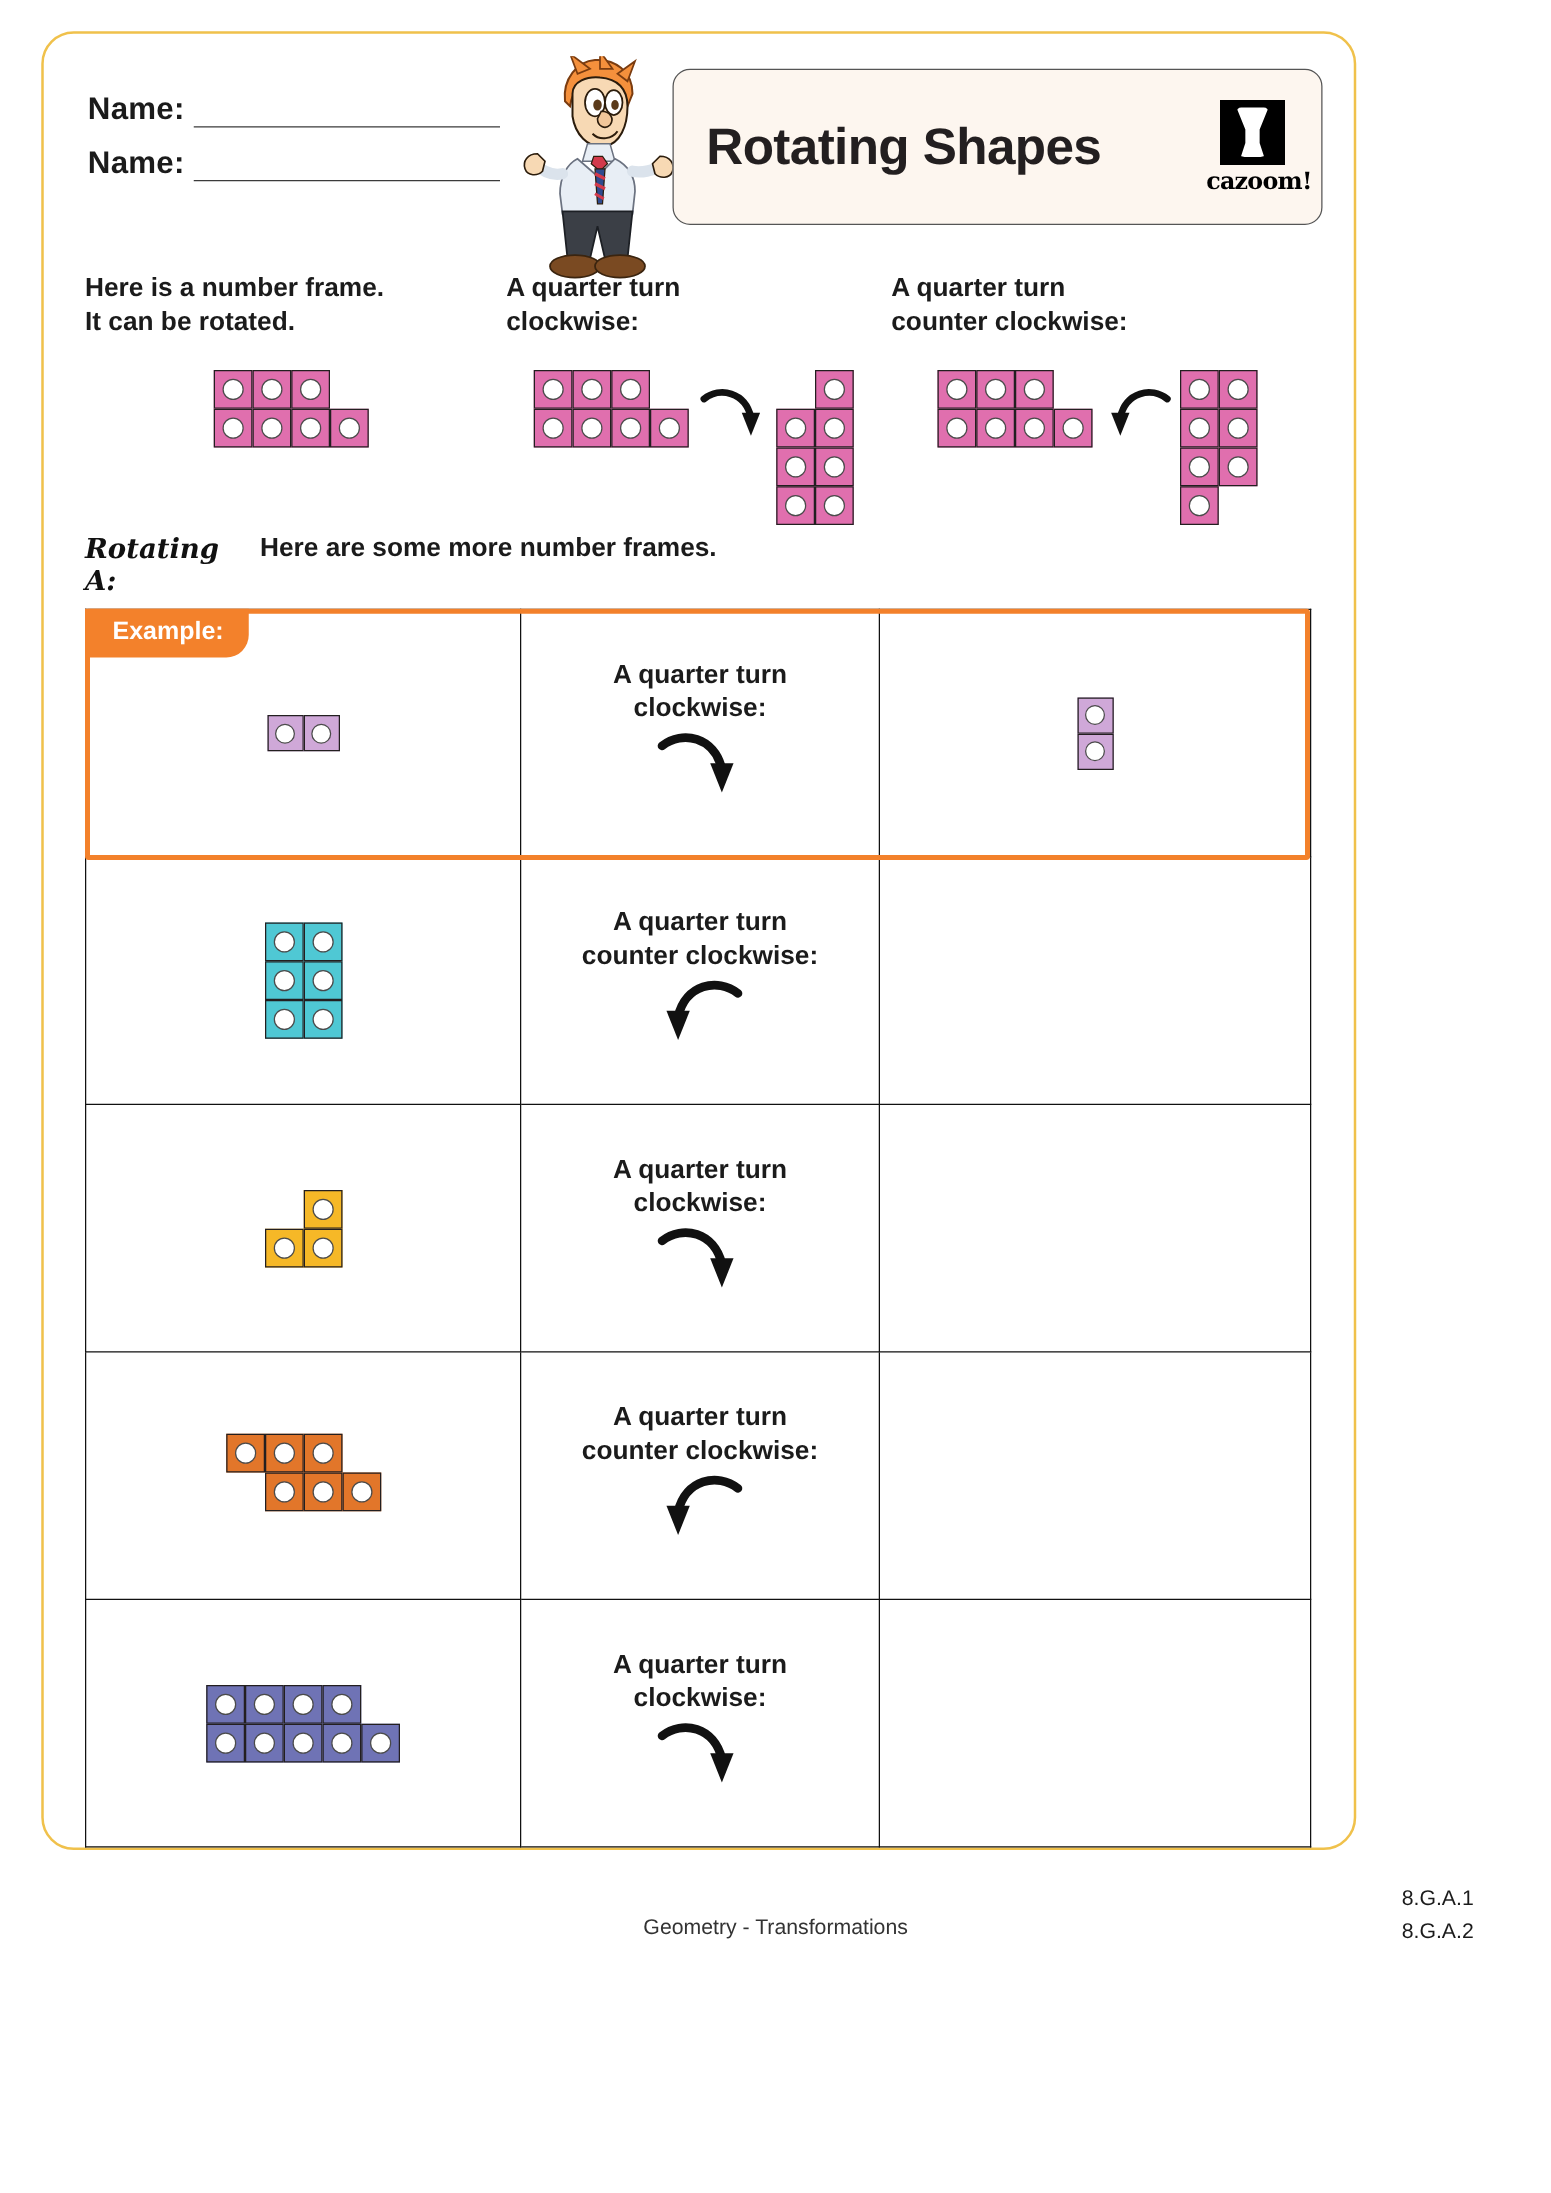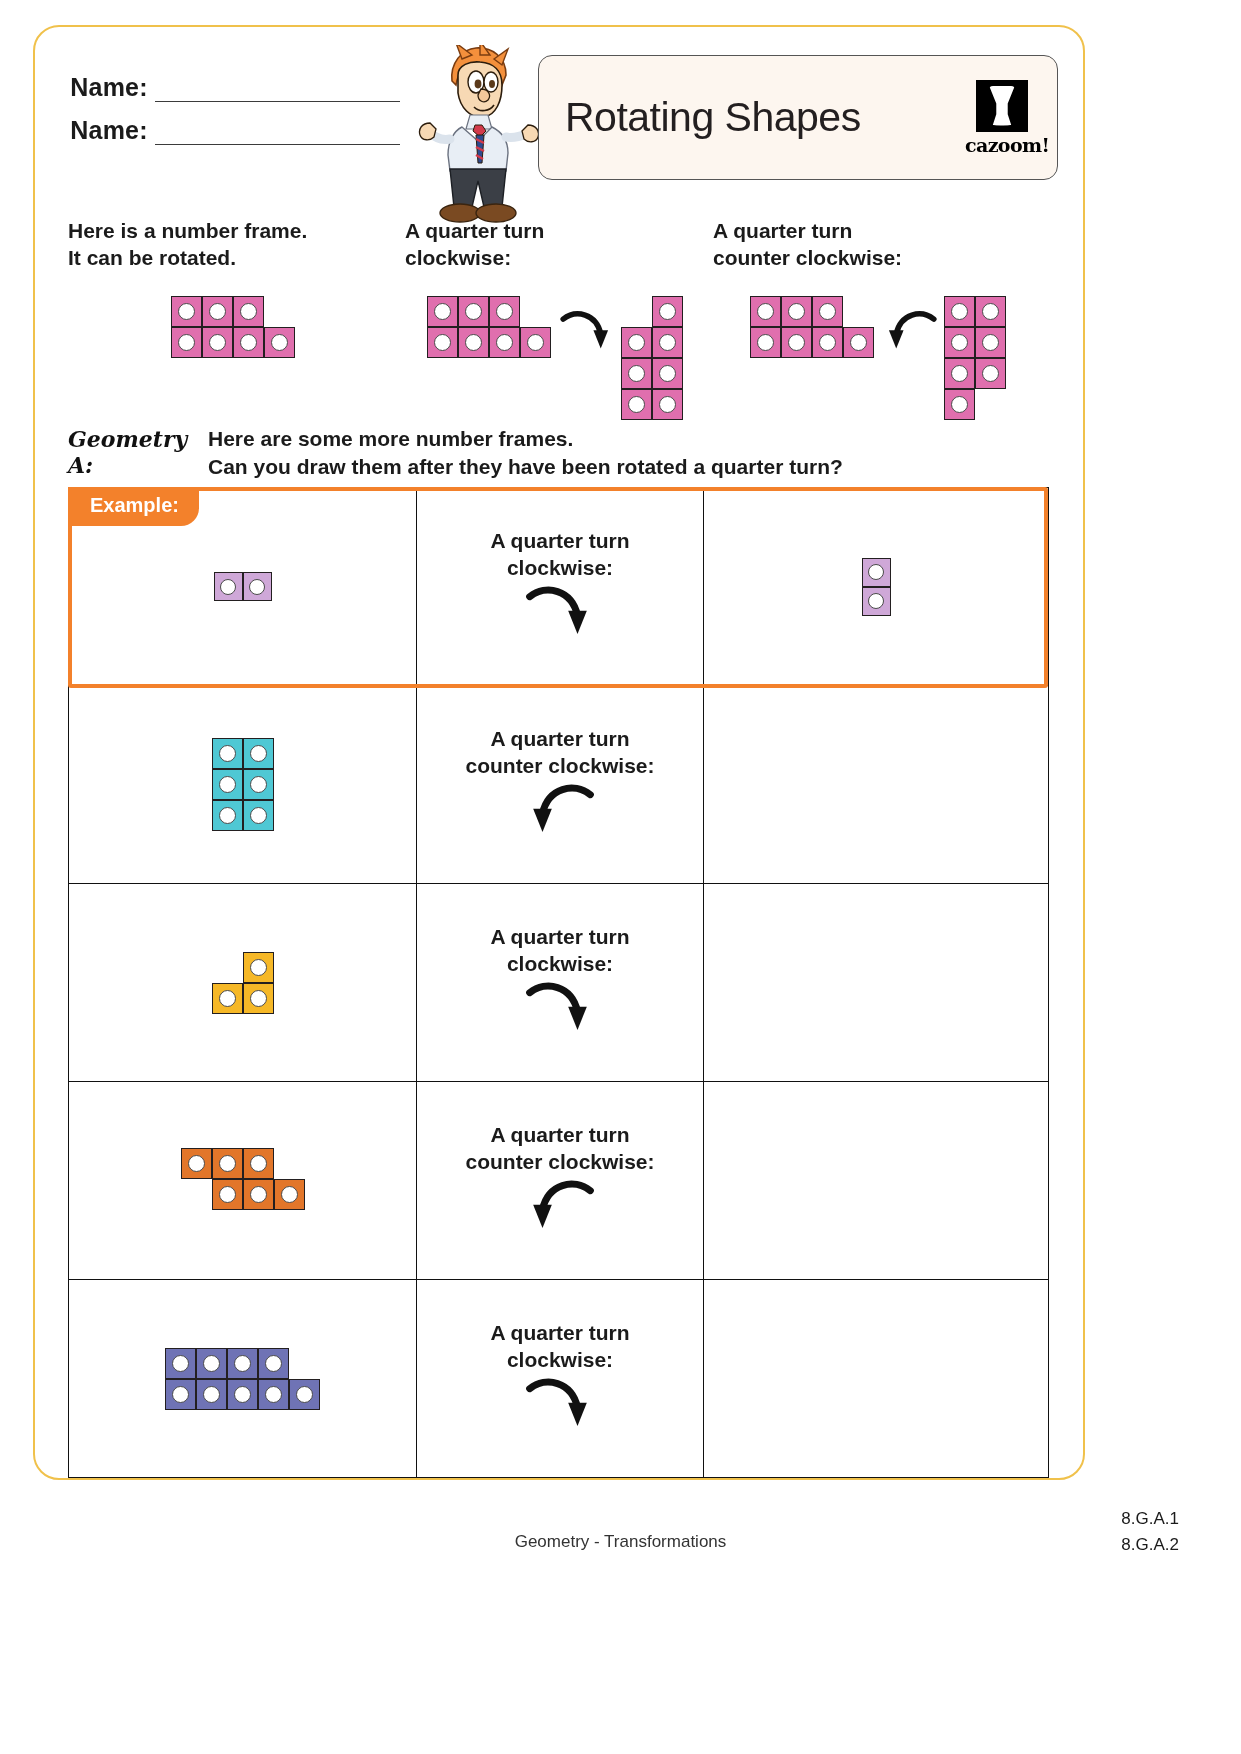--- a/index.html
+++ b/index.html
@@ -42,21 +42,21 @@
   
   .title-box{
     position:absolute; left:505px; top:30px;
     width:520px; height:125px;
     background:#fdf6ef; border:1.6px solid #555;
     border-radius:14px;
     display:flex; align-items:center; justify-content:space-between;
     padding:0 18px 0 26px;
   }
   .title-text{
-    font-size:41px; font-weight:normal; color:#231f20;
+    font-size:41px; font-weight:bold; color:#231f20;
     letter-spacing:-.5px;
   }
   .logo{ width:74px; text-align:center; }
   .logo-sq{
     width:52px;height:52px;background:#000;margin:0 auto;
     position:relative; overflow:hidden;
   }
   .logo-sq:before{
     content:""; position:absolute; left:50%; top:6px; transform:translateX(-50%);
     width:26px;height:40px;background:#fff;
@@ -371,24 +371,23 @@
               <span class="cell" style="width: 31px; height: 31px; background: rgb(224, 111, 174);">
                 <span class="dot" style="width: 17px; height: 17px;"></span>
               </span>
               <span class="cell blank" style="width: 31px; height: 31px;"></span>
             </span></span></span>
     </div>
   </div>
 </div>
 
 <div class="sectionA">
-  <div class="sectionA-label">Geometry A:</div>
+  <div class="sectionA-label">Rotating A:</div>
   <div class="sectionA-lines">
     <div>Here are some more number frames.</div>
-    <div>Can you draw them after they have been rotated a quarter turn?</div>
   </div>
 </div>
 
 <table class="tbl">
   <tbody>
     <tr>
       <td class="col-shape">
         <span><span class="frame"><span class="frow">
                 <span class="cell" style="width: 29px; height: 29px; background: rgb(207, 168, 216);">
                   <span class="dot" style="width: 16px; height: 16px;"></span>

